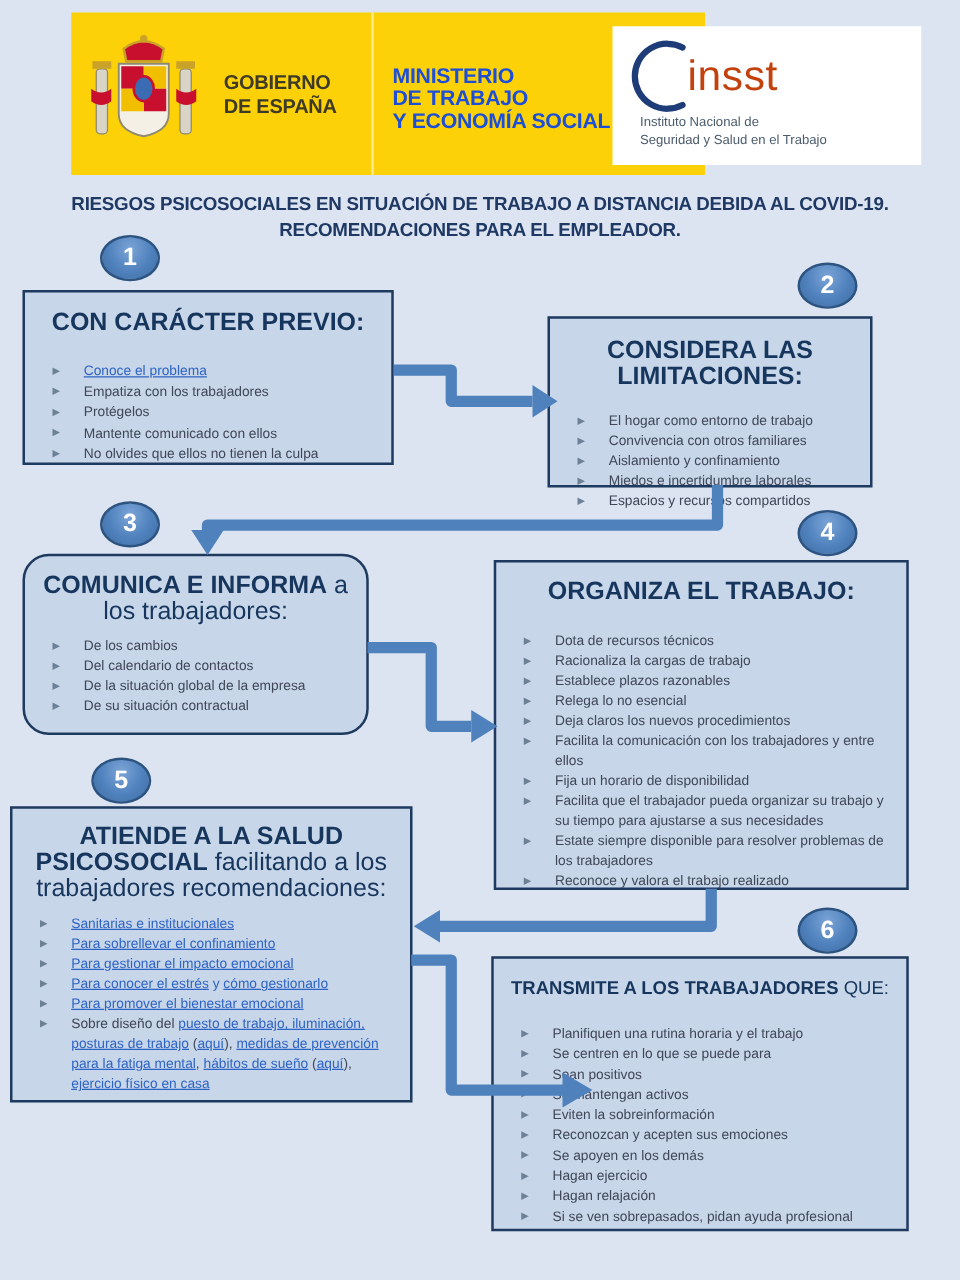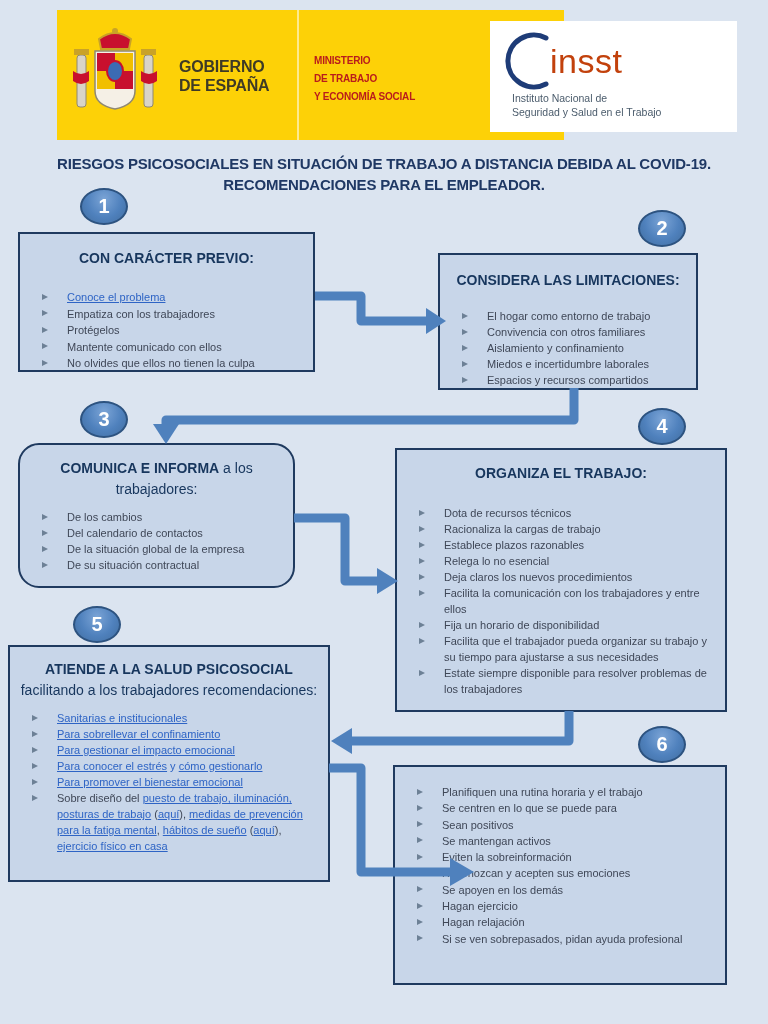--- a/index.html
+++ b/index.html
@@ -2,33 +2,33 @@
 <html><head>
 <meta charset="utf-8">
 <style>
   html,body{margin:0;padding:0;}
   .page{position:relative;width:768px;height:1024px;background:#dbe4f0;font-family:"Liberation Sans",sans-serif;overflow:hidden;}
 
   
   .banner-yellow{position:absolute;left:57px;top:10px;width:507px;height:130px;background:#fdd107;}
   .banner-divider{position:absolute;left:240px;top:0;width:2px;height:130px;background:rgba(255,255,255,.55);}
   .gob-text{position:absolute;left:122px;top:47px;color:#3e3a26;font-size:16px;font-weight:bold;line-height:19px;letter-spacing:-.2px;}
-  .min-text{position:absolute;left:257px;top:42px;color:#b91c1c;font-size:10px;font-weight:bold;line-height:18px;letter-spacing:-.2px;}
+  .min-text{position:absolute;left:257px;top:42px;color:#1d4ed8;font-size:17px;font-weight:bold;line-height:18px;letter-spacing:-.2px;}
   .coat{position:absolute;left:12px;top:15px;}
   .banner-white{position:absolute;left:490px;top:21px;width:247px;height:111px;background:#ffffff;}
   .insst-word{position:absolute;left:60px;top:22px;color:#c2410c;font-size:34px;line-height:36px;letter-spacing:.5px;}
   .insst-sub{position:absolute;left:22px;top:70px;color:#4b5c6c;font-size:10.5px;line-height:14px;}
   .insst-arc{position:absolute;left:14px;top:10px;}
 
   
   .doc-title{position:absolute;left:0;top:153px;width:768px;text-align:center;color:#1f3864;font-size:15px;font-weight:bold;line-height:21px;letter-spacing:-.2px;}
 
   
   .flow-box{position:absolute;background:#c8d6e9;border:2.5px solid #1f3a5f;box-sizing:border-box;}
-  .box-heading{text-align:center;color:#17365d;font-size:14px;line-height:21px;padding:0 10px;}
+  .box-heading{text-align:center;color:#17365d;font-size:20px;line-height:21px;padding:0 10px;}
   .hb{font-weight:bold;}
   .box-list{list-style:none;margin:0;padding:0 8px 0 14px;font-size:11px;line-height:16px;color:#3f4757;}
   .box-list li{position:relative;padding-left:33px;}
   .blt{position:absolute;left:8px;top:4.5px;width:0;height:0;border-left:6px solid #6d8196;border-top:3.5px solid transparent;border-bottom:3.5px solid transparent;}
   .lnk{color:#2e64c5;text-decoration:underline;}
   .blu{color:#2e64c5;}
 
   #box1{left:18px;top:232px;width:297px;height:140px;}
   #box2{left:438px;top:253px;width:260px;height:137px;}
   #box3{left:18px;top:443px;width:277px;height:145px;border-radius:21px;}
@@ -145,34 +145,36 @@
     <ul class="box-list">
         <li><span class="blt"></span><span>Dota de recursos técnicos</span></li>
         <li><span class="blt"></span><span>Racionaliza la cargas de trabajo</span></li>
         <li><span class="blt"></span><span>Establece plazos razonables</span></li>
         <li><span class="blt"></span><span>Relega lo no esencial</span></li>
         <li><span class="blt"></span><span>Deja claros los nuevos procedimientos</span></li>
         <li><span class="blt"></span><span>Facilita la comunicación con los trabajadores y entre ellos</span></li>
         <li><span class="blt"></span><span>Fija un horario de disponibilidad</span></li>
         <li><span class="blt"></span><span>Facilita que el trabajador pueda organizar su trabajo y su tiempo para ajustarse a sus necesidades</span></li>
         <li><span class="blt"></span><span>Estate siempre disponible para resolver problemas de los trabajadores</span></li>
+        <li><span class="blt"></span><span>Reconoce y valora el trabajo realizado</span></li>
       </ul>
   </div>
   <div class="flow-box" id="box5">
     <div class="box-heading"><span class="hb">ATIENDE A LA SALUD PSICOSOCIAL</span><span> facilitando a los trabajadores recomendaciones:</span></div>
     <ul class="box-list">
         <li><span class="blt"></span><span class="lnk">Sanitarias e institucionales</span></li>
         <li><span class="blt"></span><span class="lnk">Para sobrellevar el confinamiento</span></li>
         <li><span class="blt"></span><span class="lnk">Para gestionar el impacto emocional</span></li>
         <li><span class="blt"></span><span class="lnk">Para conocer el estrés</span><span class="blu"> y </span><span class="lnk">cómo gestionarlo</span></li>
         <li><span class="blt"></span><span class="lnk">Para promover el bienestar emocional</span></li>
         <li><span class="blt"></span><span>Sobre diseño del </span><span class="lnk">puesto de trabajo, iluminación, posturas de trabajo</span><span> (</span><span class="lnk">aquí</span><span>), </span><span class="lnk">medidas de prevención para la fatiga mental</span><span>, </span><span class="lnk">hábitos de sueño</span><span> (</span><span class="lnk">aquí</span><span>), </span><span class="lnk">ejercicio físico en casa</span></li>
       </ul>
   </div>
   <div class="flow-box" id="box6">
+    <div class="box-heading"><span class="hb">TRANSMITE A LOS TRABAJADORES</span><span> QUE:</span></div>
     <ul class="box-list">
         <li><span class="blt"></span><span>Planifiquen una rutina horaria y el trabajo</span></li>
         <li><span class="blt"></span><span>Se centren en lo que se puede para</span></li>
         <li><span class="blt"></span><span>Sean positivos</span></li>
         <li><span class="blt"></span><span>Se mantengan activos</span></li>
         <li><span class="blt"></span><span>Eviten la sobreinformación</span></li>
         <li><span class="blt"></span><span>Reconozcan y acepten sus emociones</span></li>
         <li><span class="blt"></span><span>Se apoyen en los demás</span></li>
         <li><span class="blt"></span><span>Hagan ejercicio</span></li>
         <li><span class="blt"></span><span>Hagan relajación</span></li>

